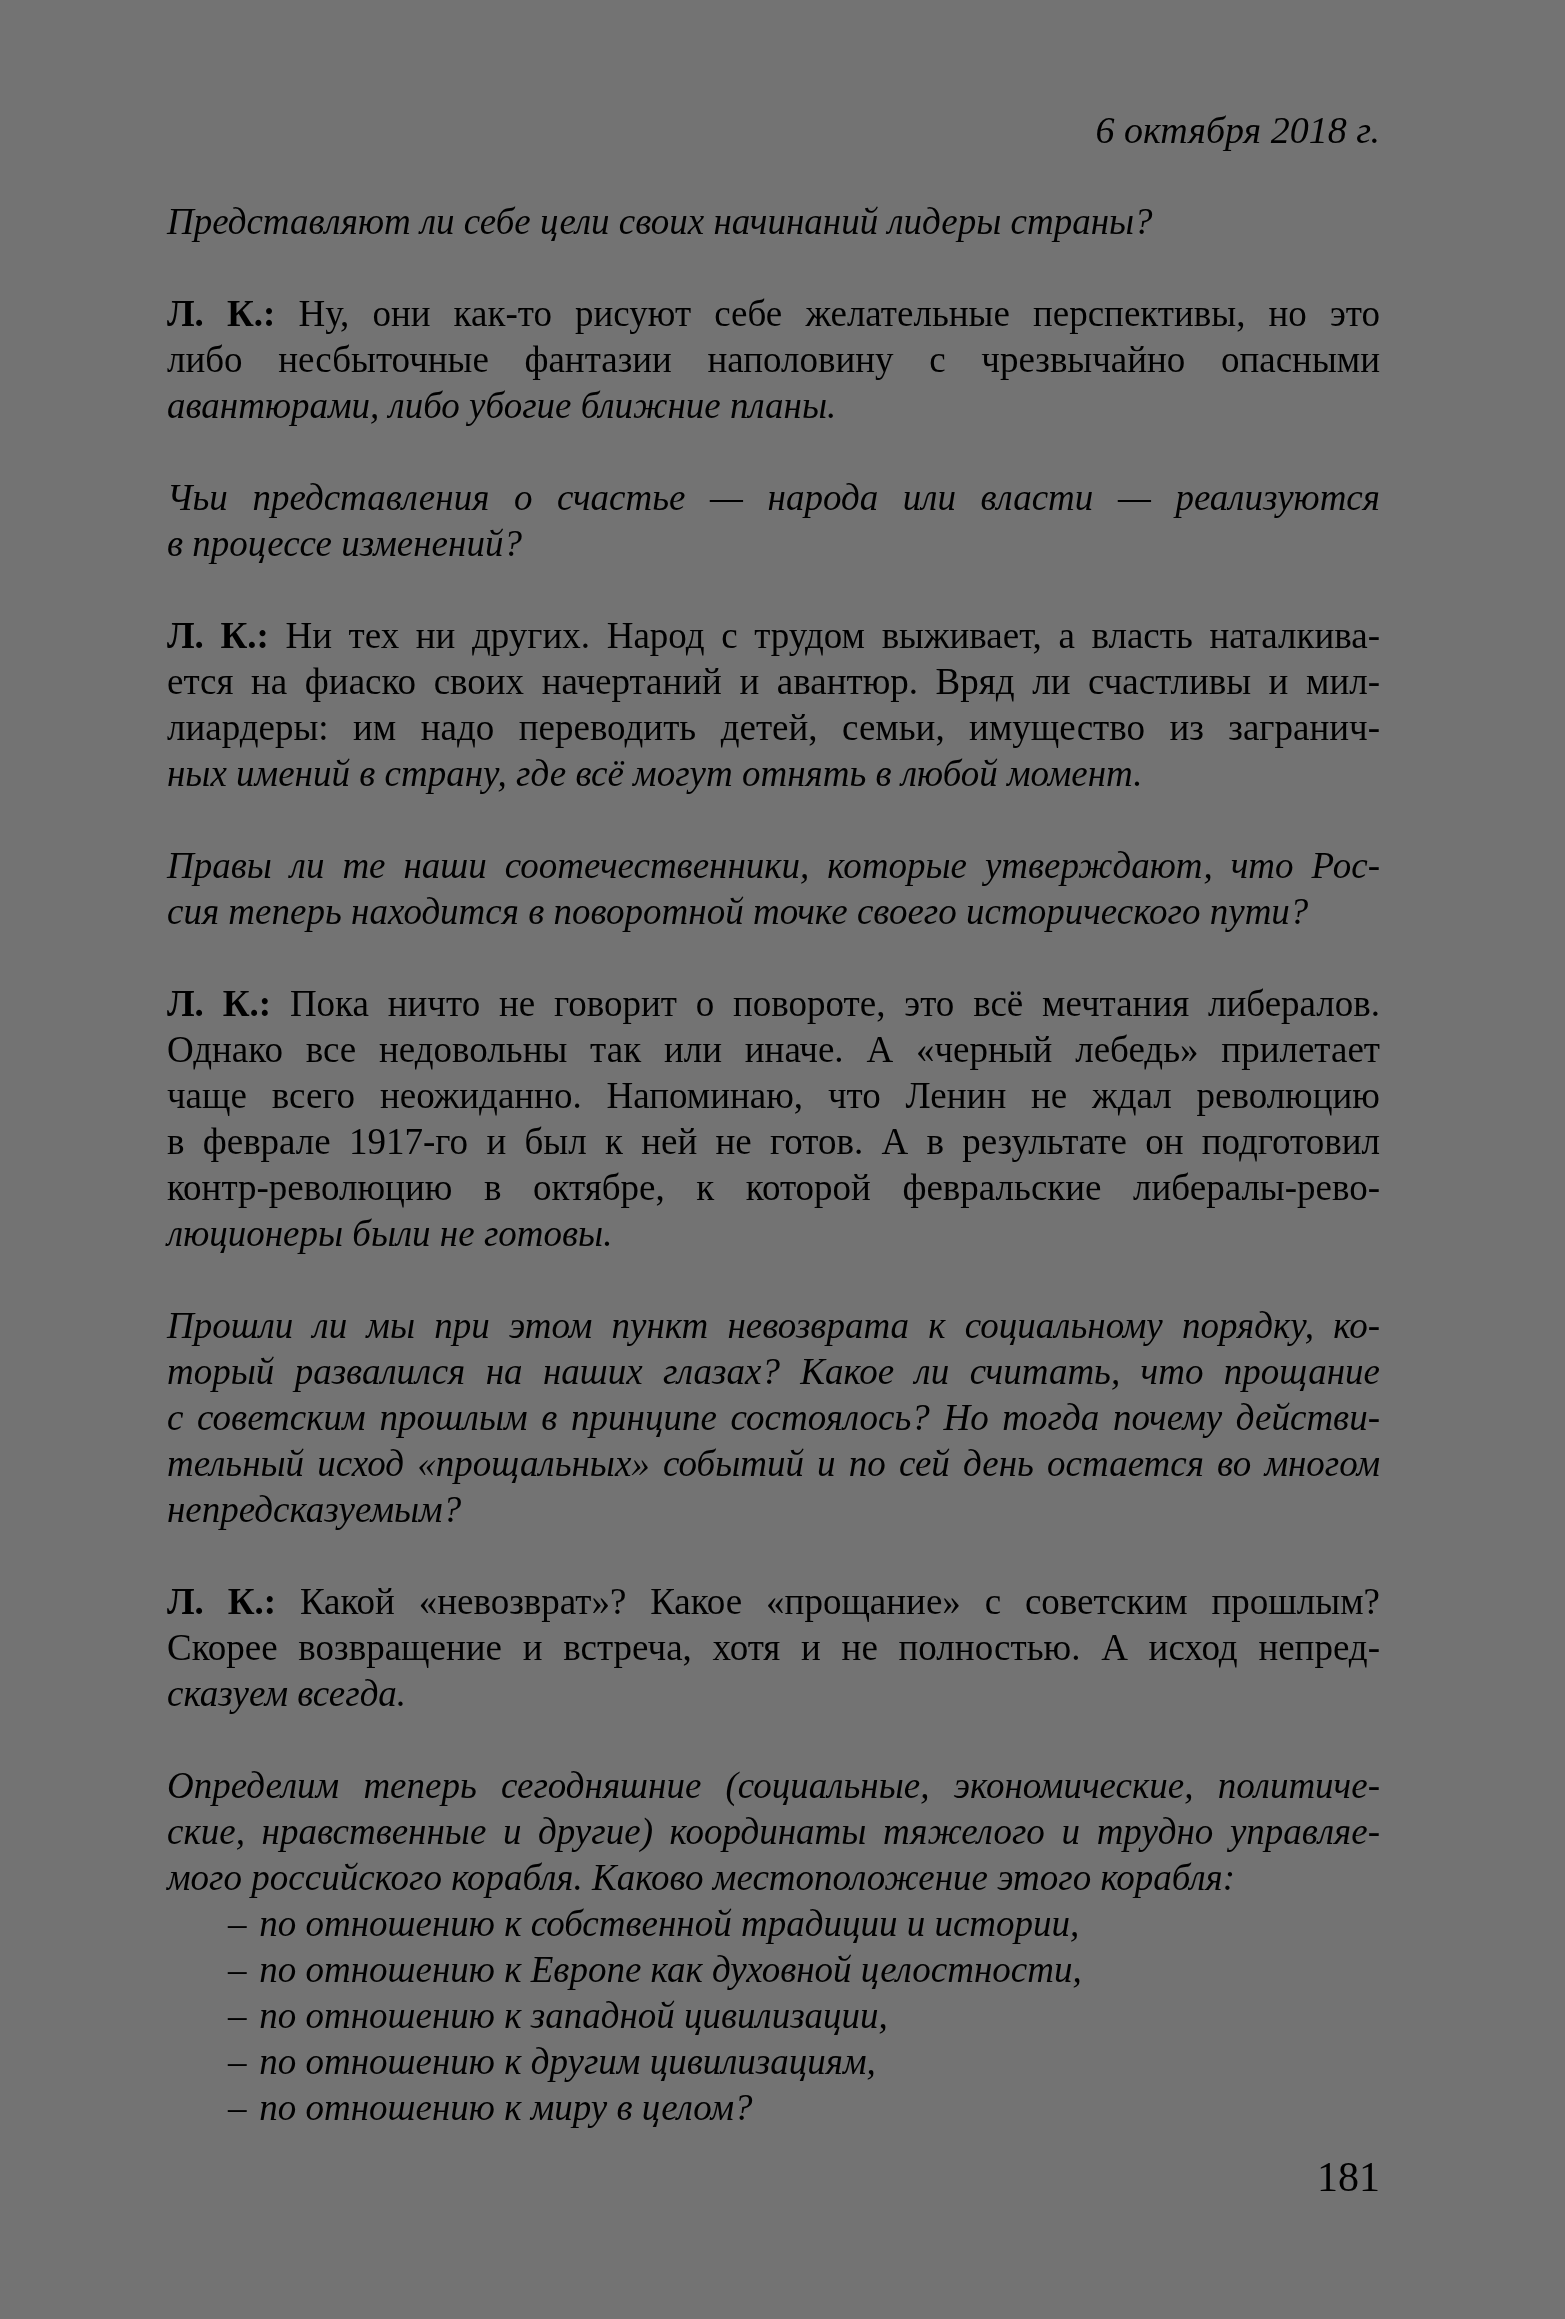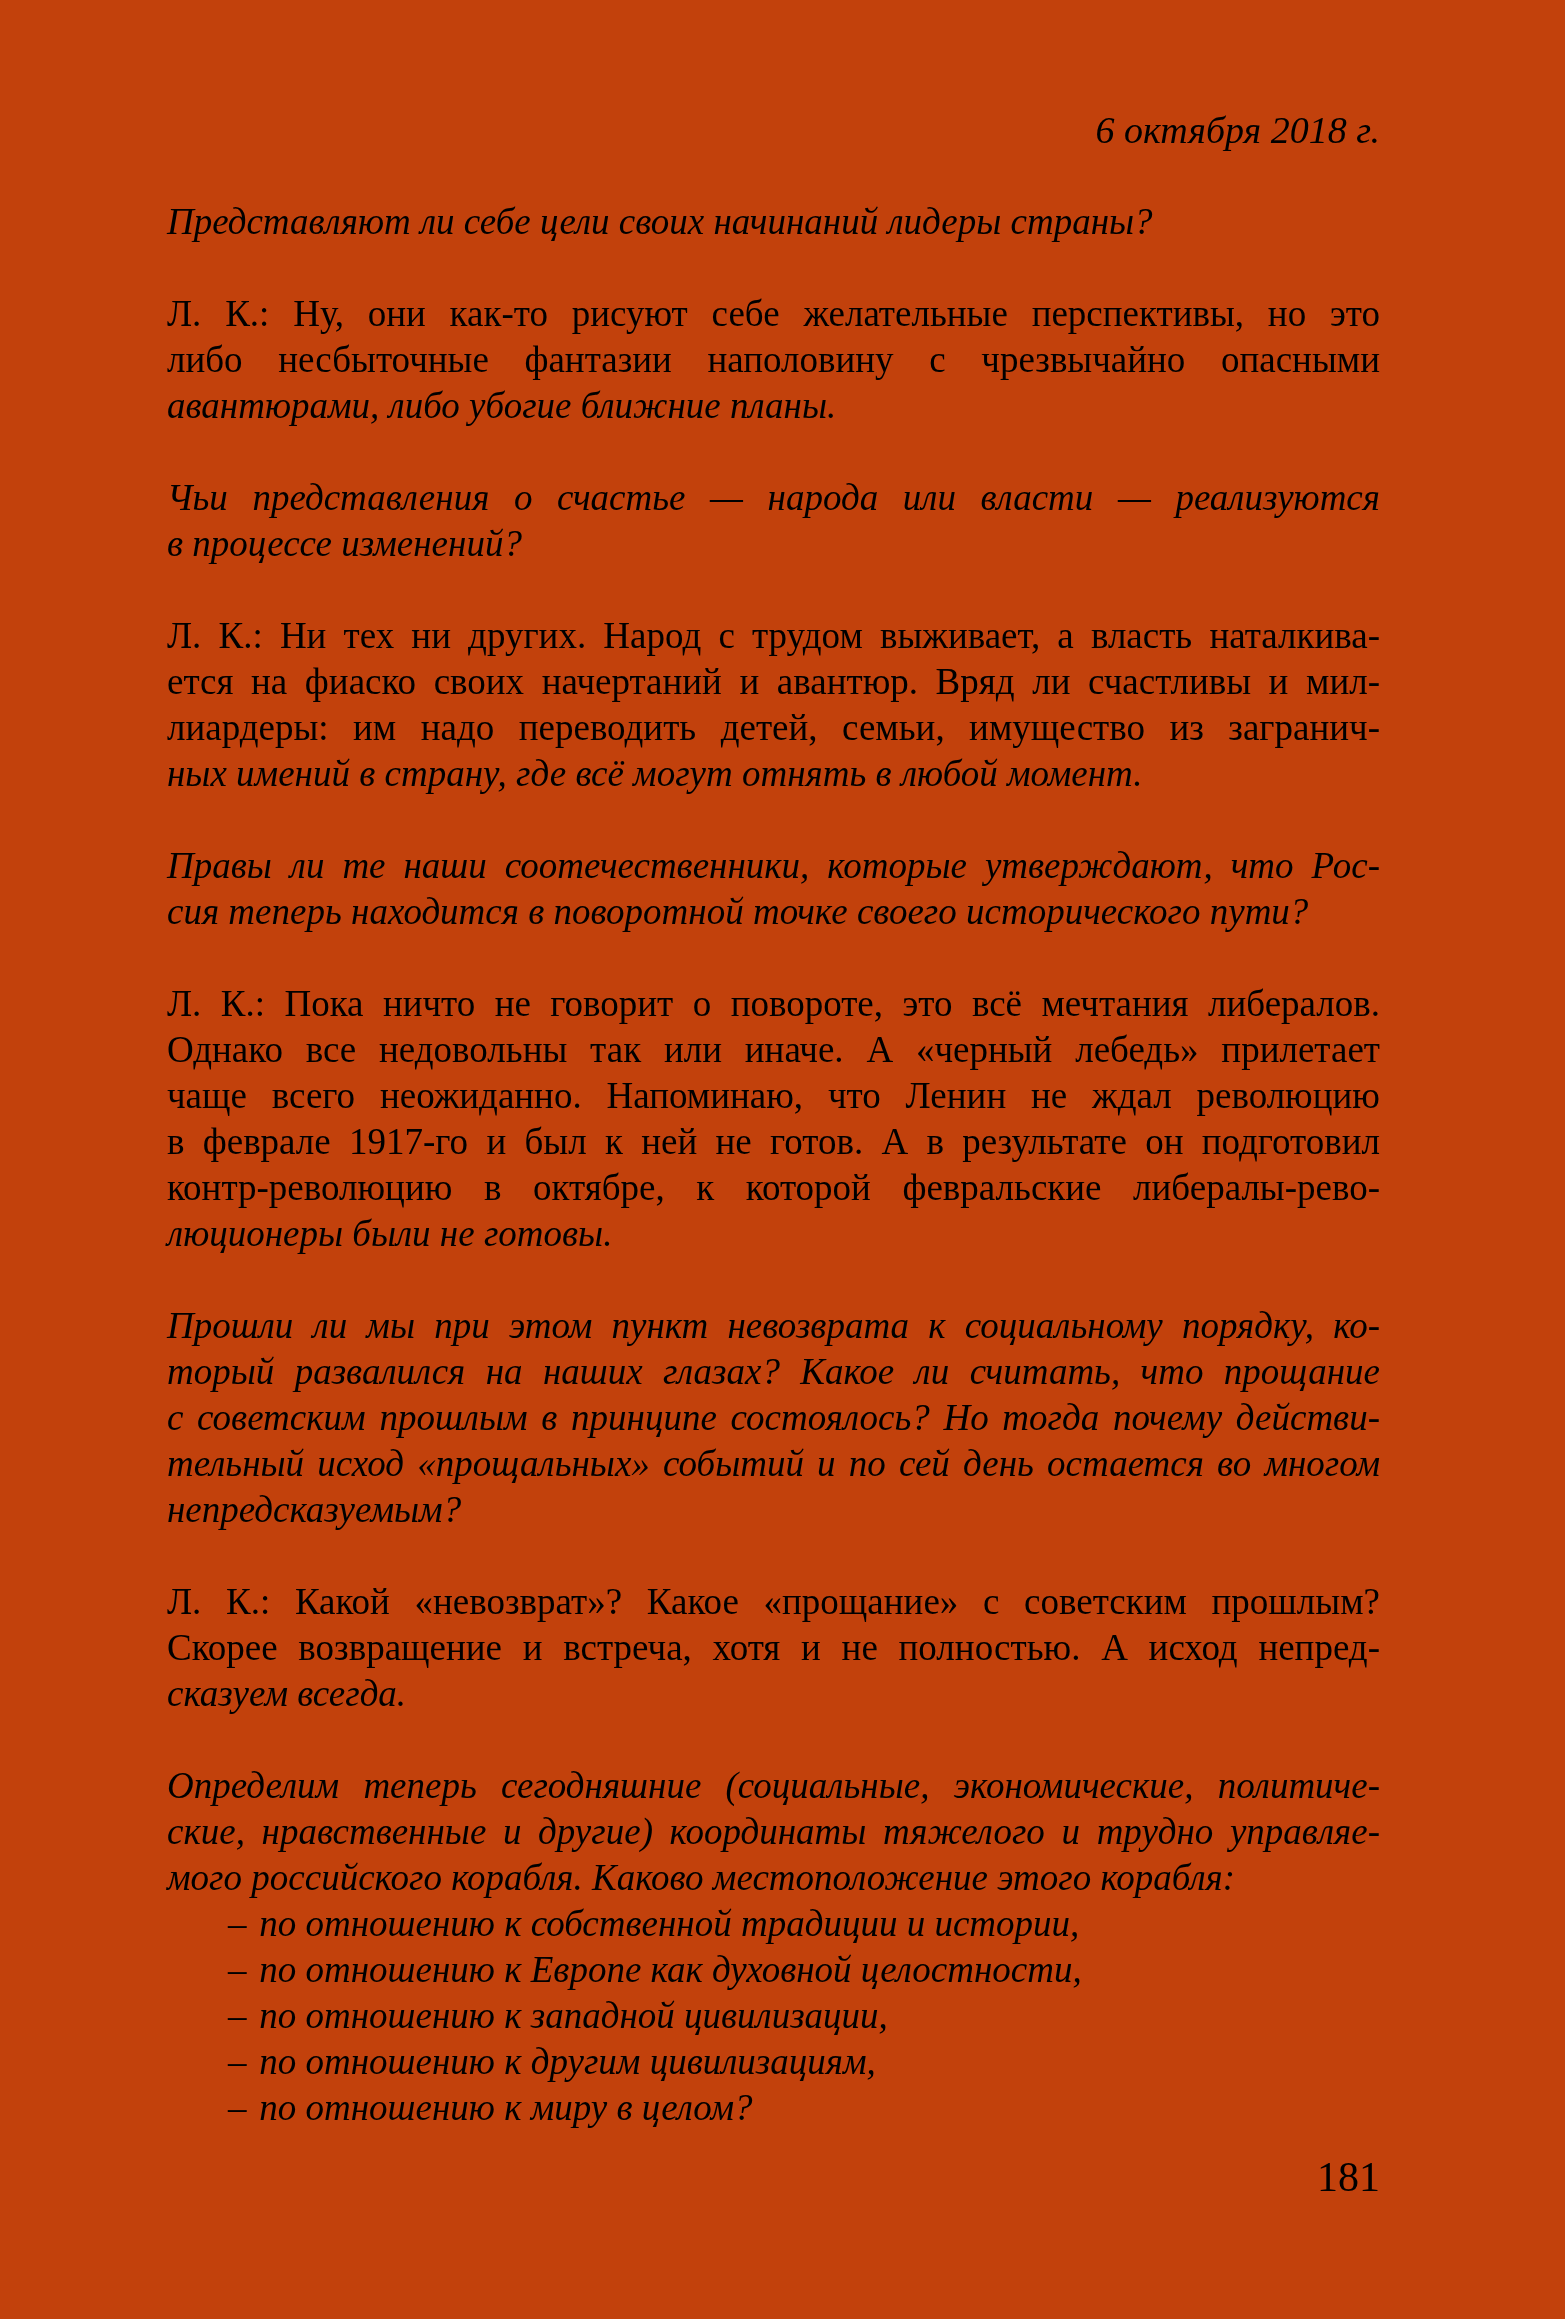--- a/index.html
+++ b/index.html
@@ -4,21 +4,21 @@
 <style>
   html, body {
     margin: 0;
     padding: 0;
     background: #ffffff;
   }
   .page {
     position: relative;
     width: 1565px;
     height: 2320px;
-    background: #c2410c;
+    background: #737373;
     color: #000000;
     font-family: "Liberation Serif", "DejaVu Serif", serif;
     box-sizing: border-box;
     overflow: hidden;
   }
   .content {
     box-sizing: border-box;
     padding: 107px 185px 0 167px;
   }
   .line {
@@ -42,21 +42,21 @@
     font-style: italic;
   }
   .date-line {
     font-style: italic;
     font-size: 38px;
     line-height: 46px;
     text-align: right;
     text-align-last: right;
   }
   .speaker {
-    font-weight: normal;
+    font-weight: bold;
   }
   .list-item {
     padding-left: 61px;
     text-align: left;
     text-align-last: left;
   }
   .list-item .dash {
     display: inline-block;
     margin-right: 12.8px;
   }

